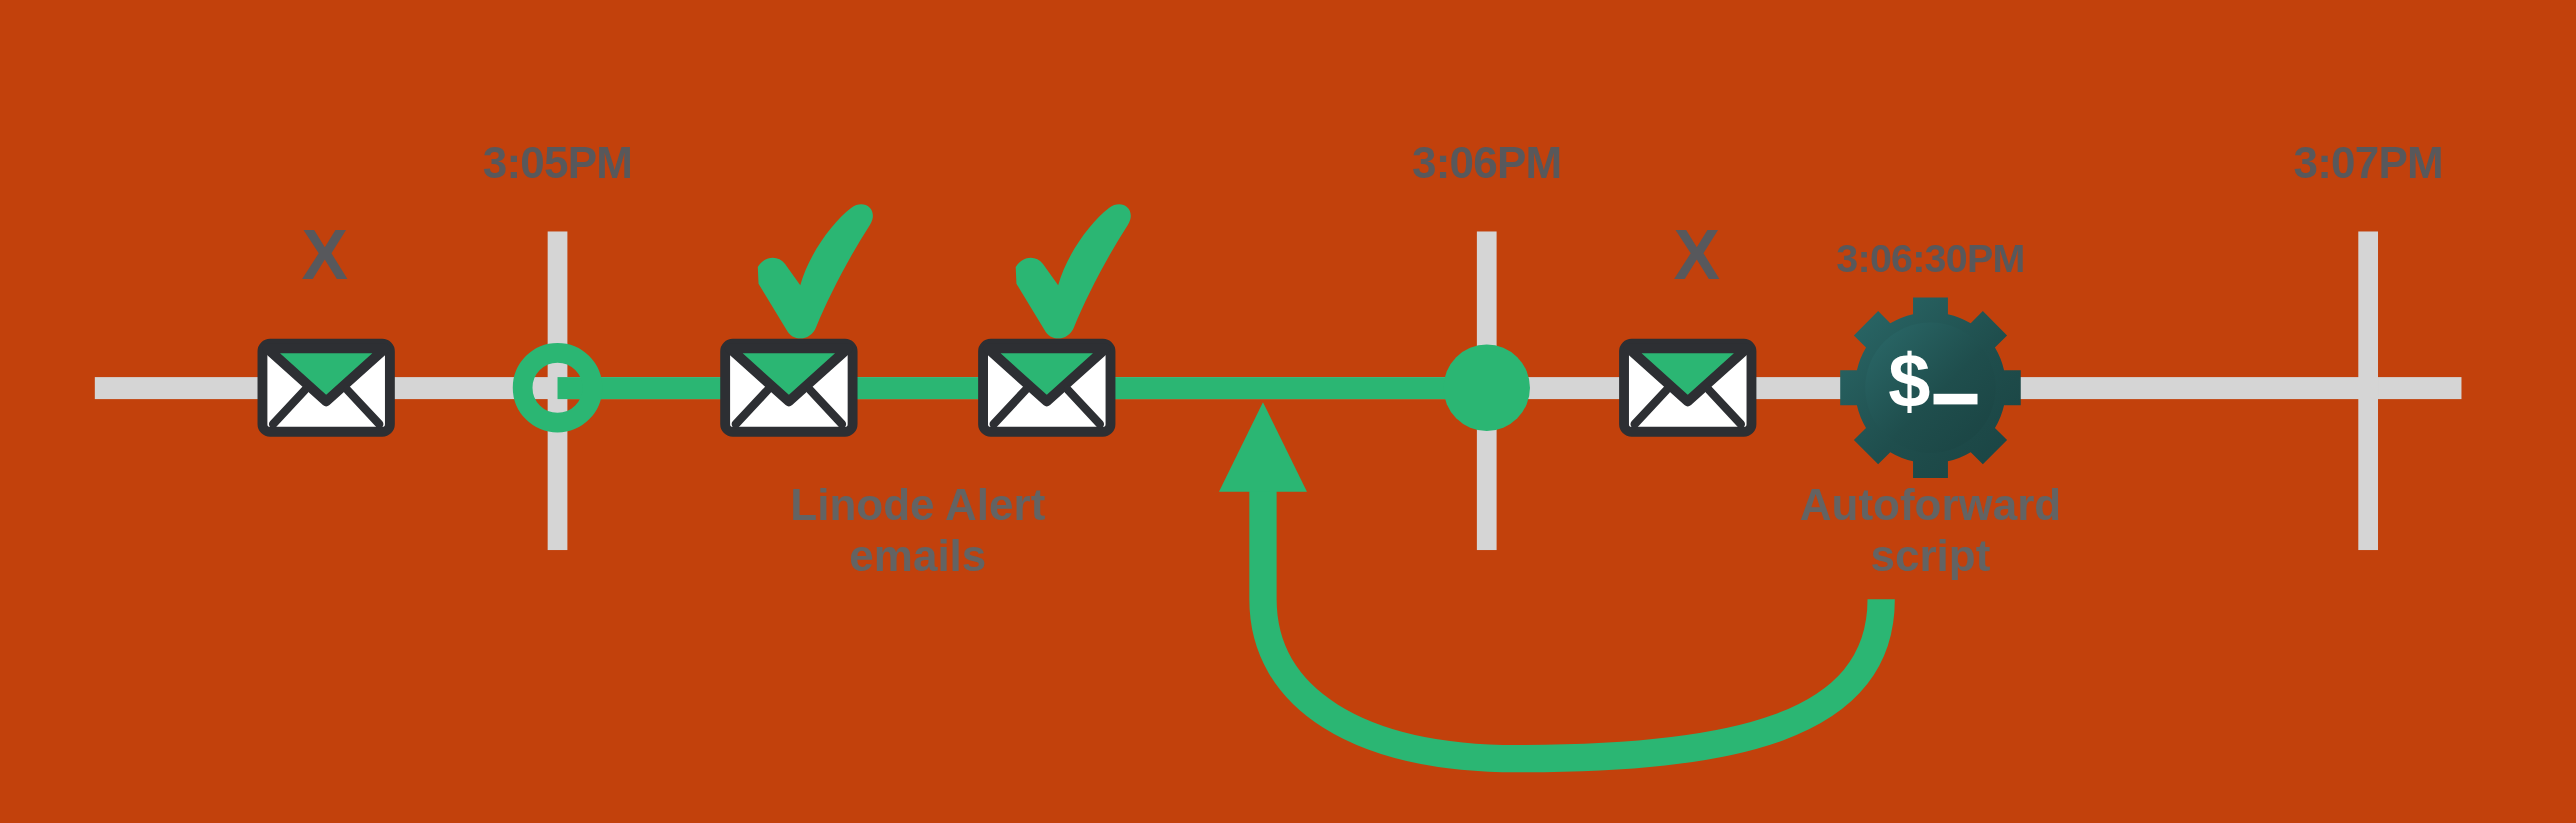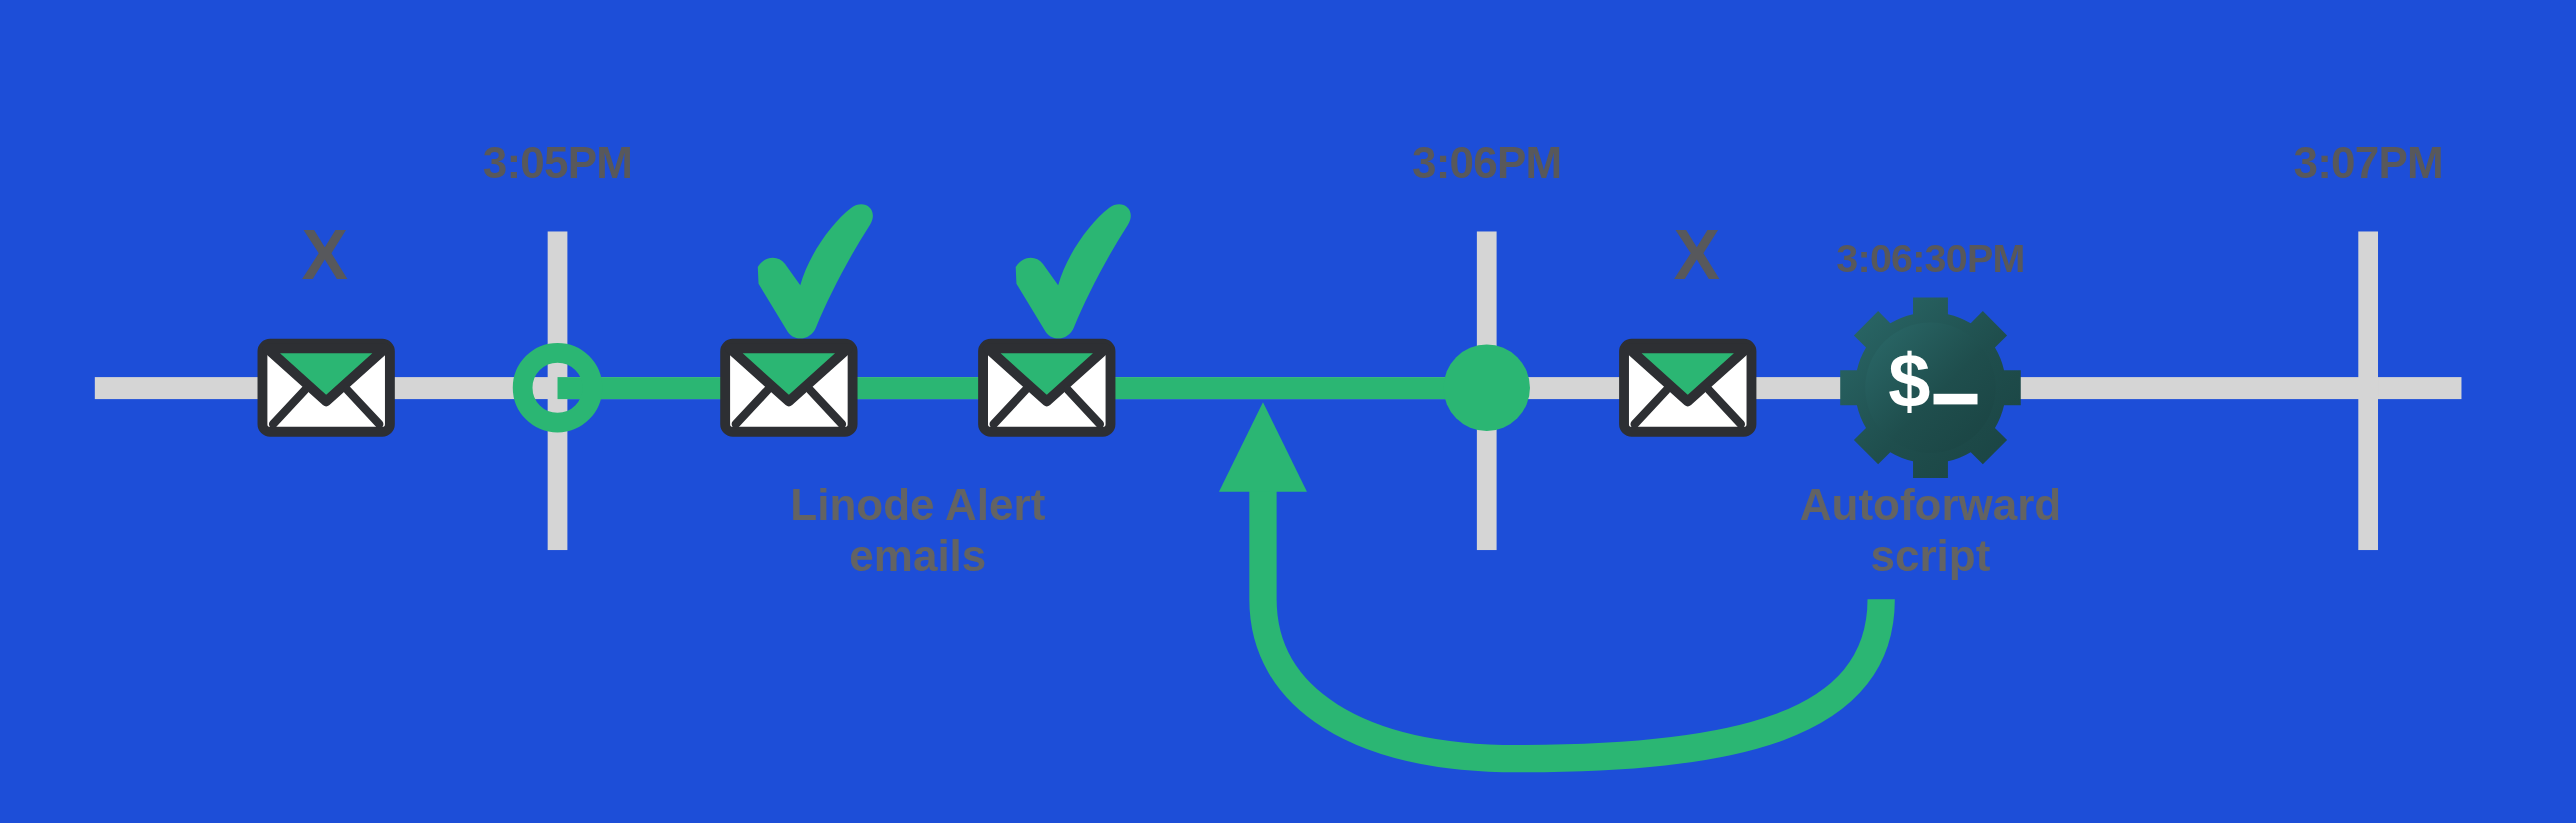--- a/index.html
+++ b/index.html
@@ -11,21 +11,21 @@
   body {
     font-family: "Liberation Sans", sans-serif;
     width: 2576px;
     height: 824px;
     overflow: hidden;
   }
   #stage {
     position: relative;
     width: 2576px;
     height: 824px;
-    background: #1d4ed8;
+    background: #c2410c;
   }
   #stage > svg {
     position: absolute;
     top: 0;
     left: 0;
     width: 2576px;
     height: 824px;
     display: block;
   }
   .tick-label {

